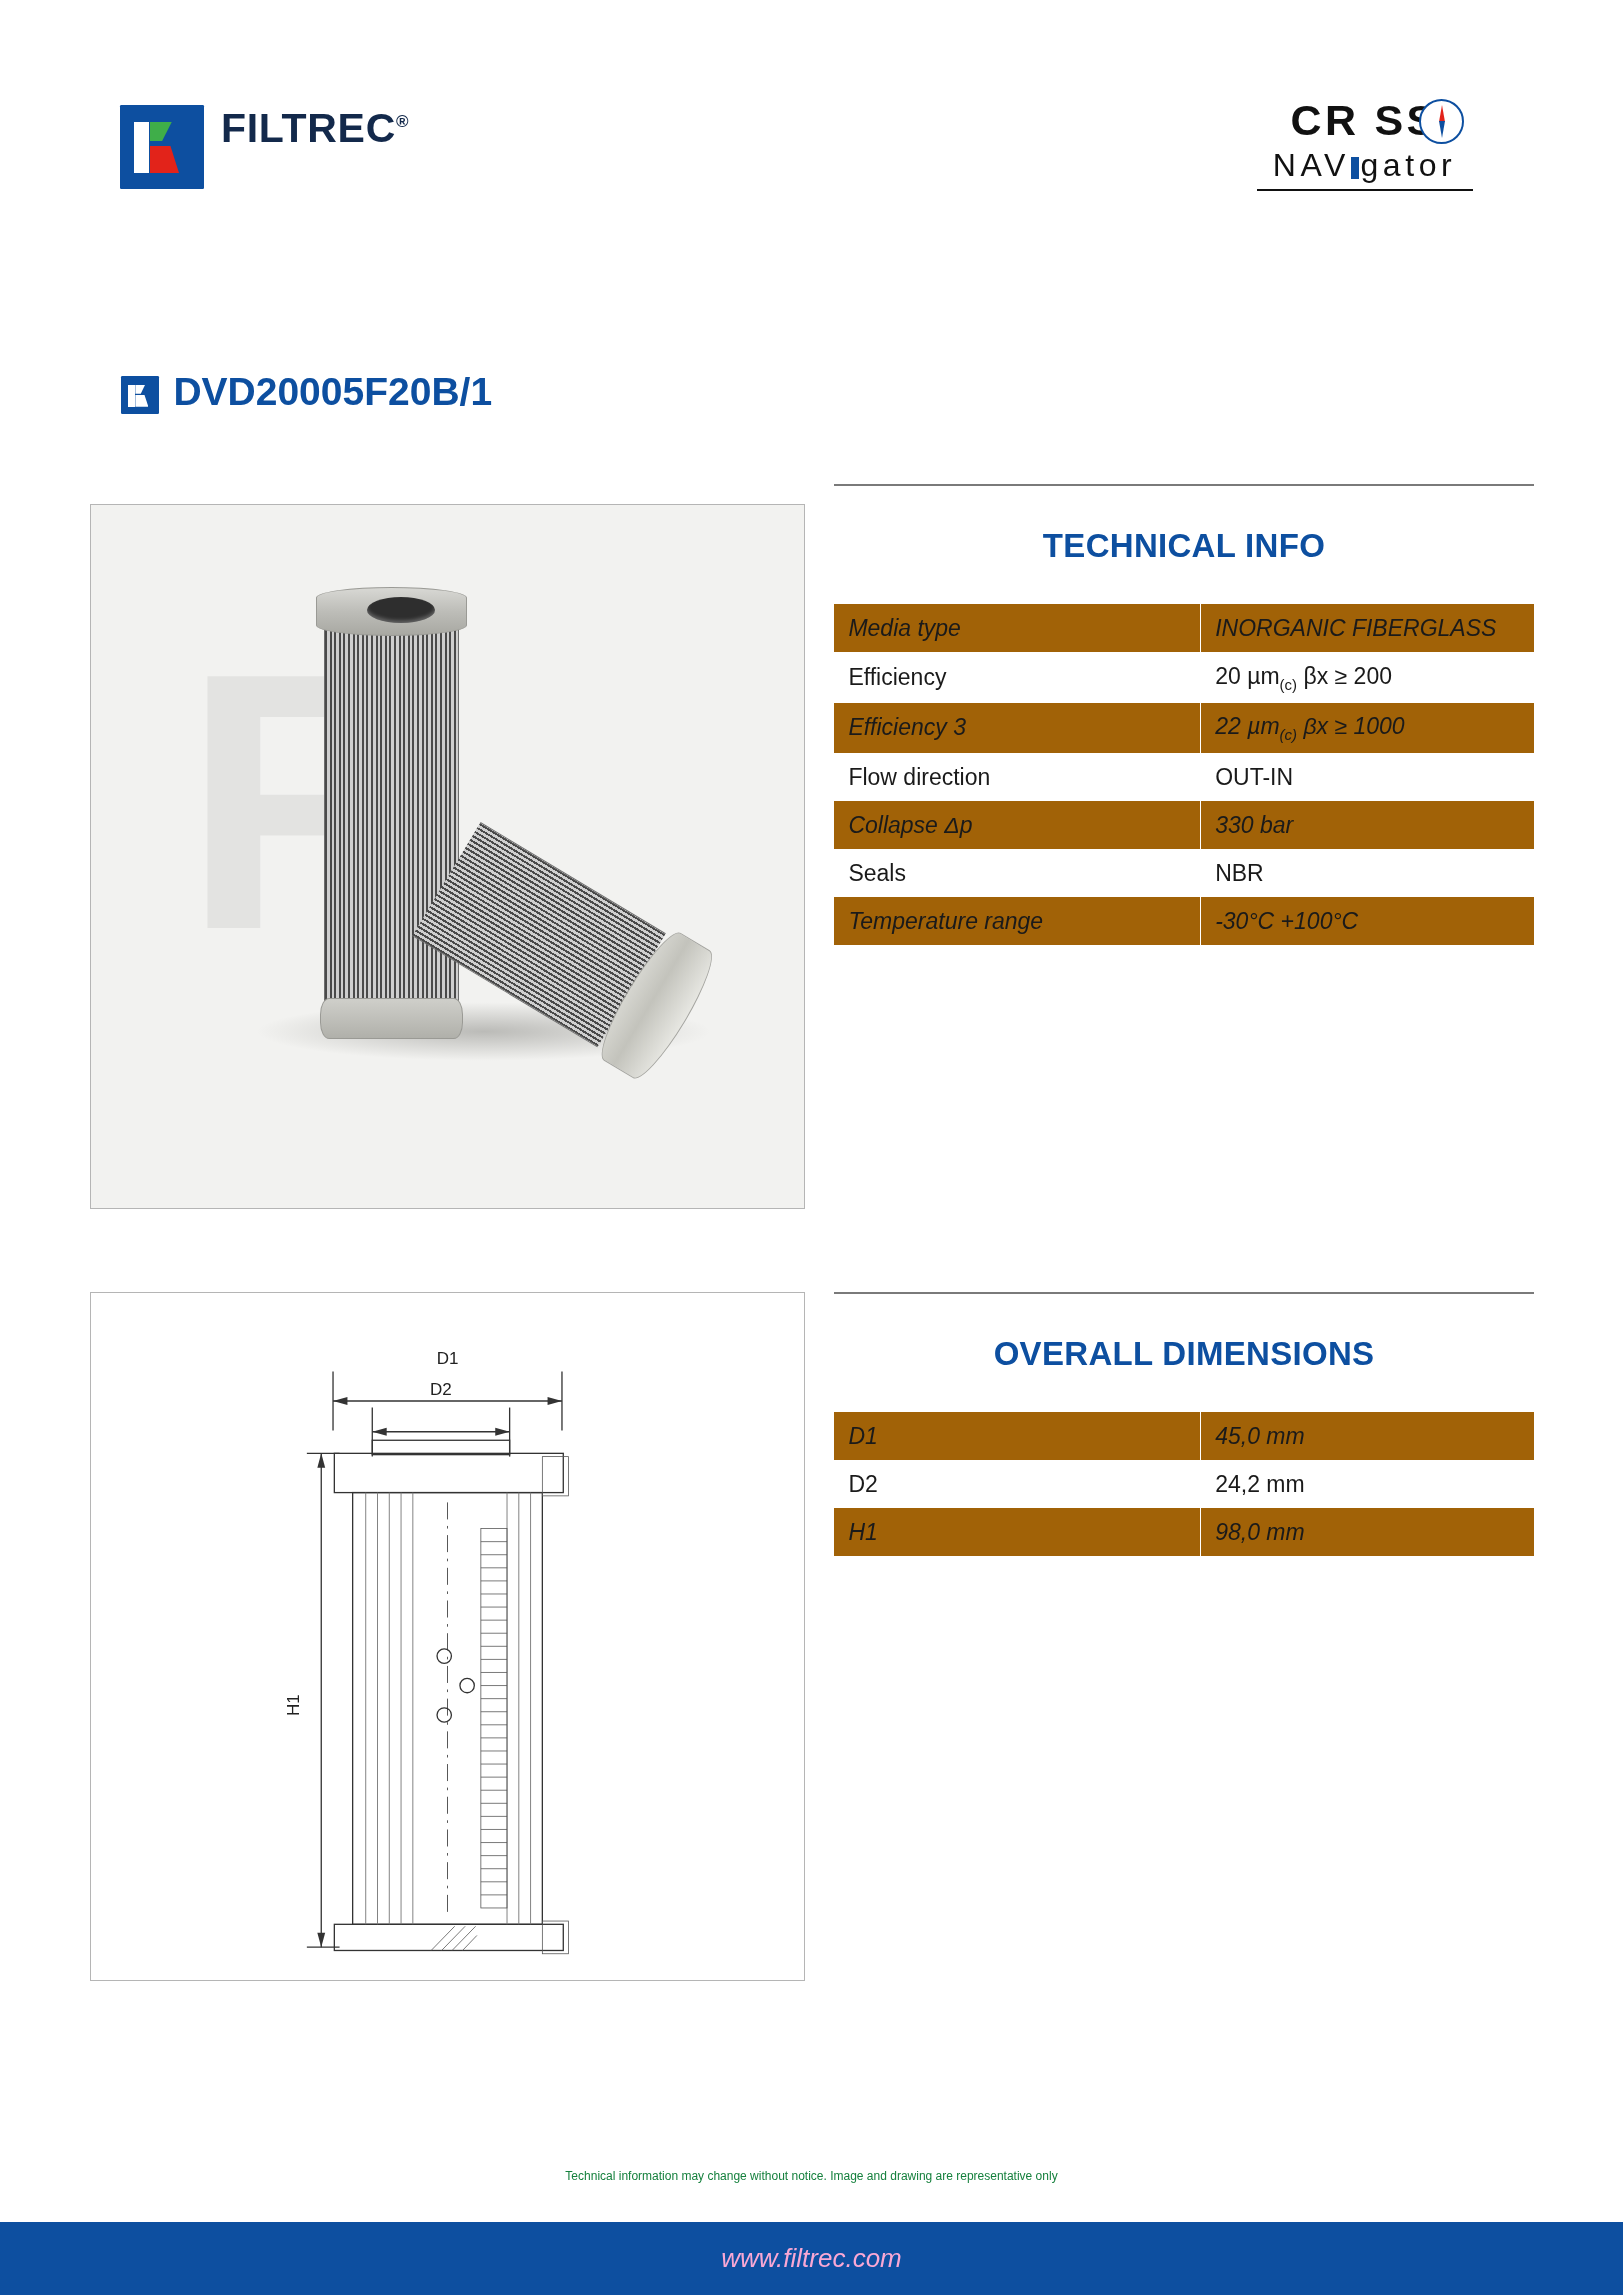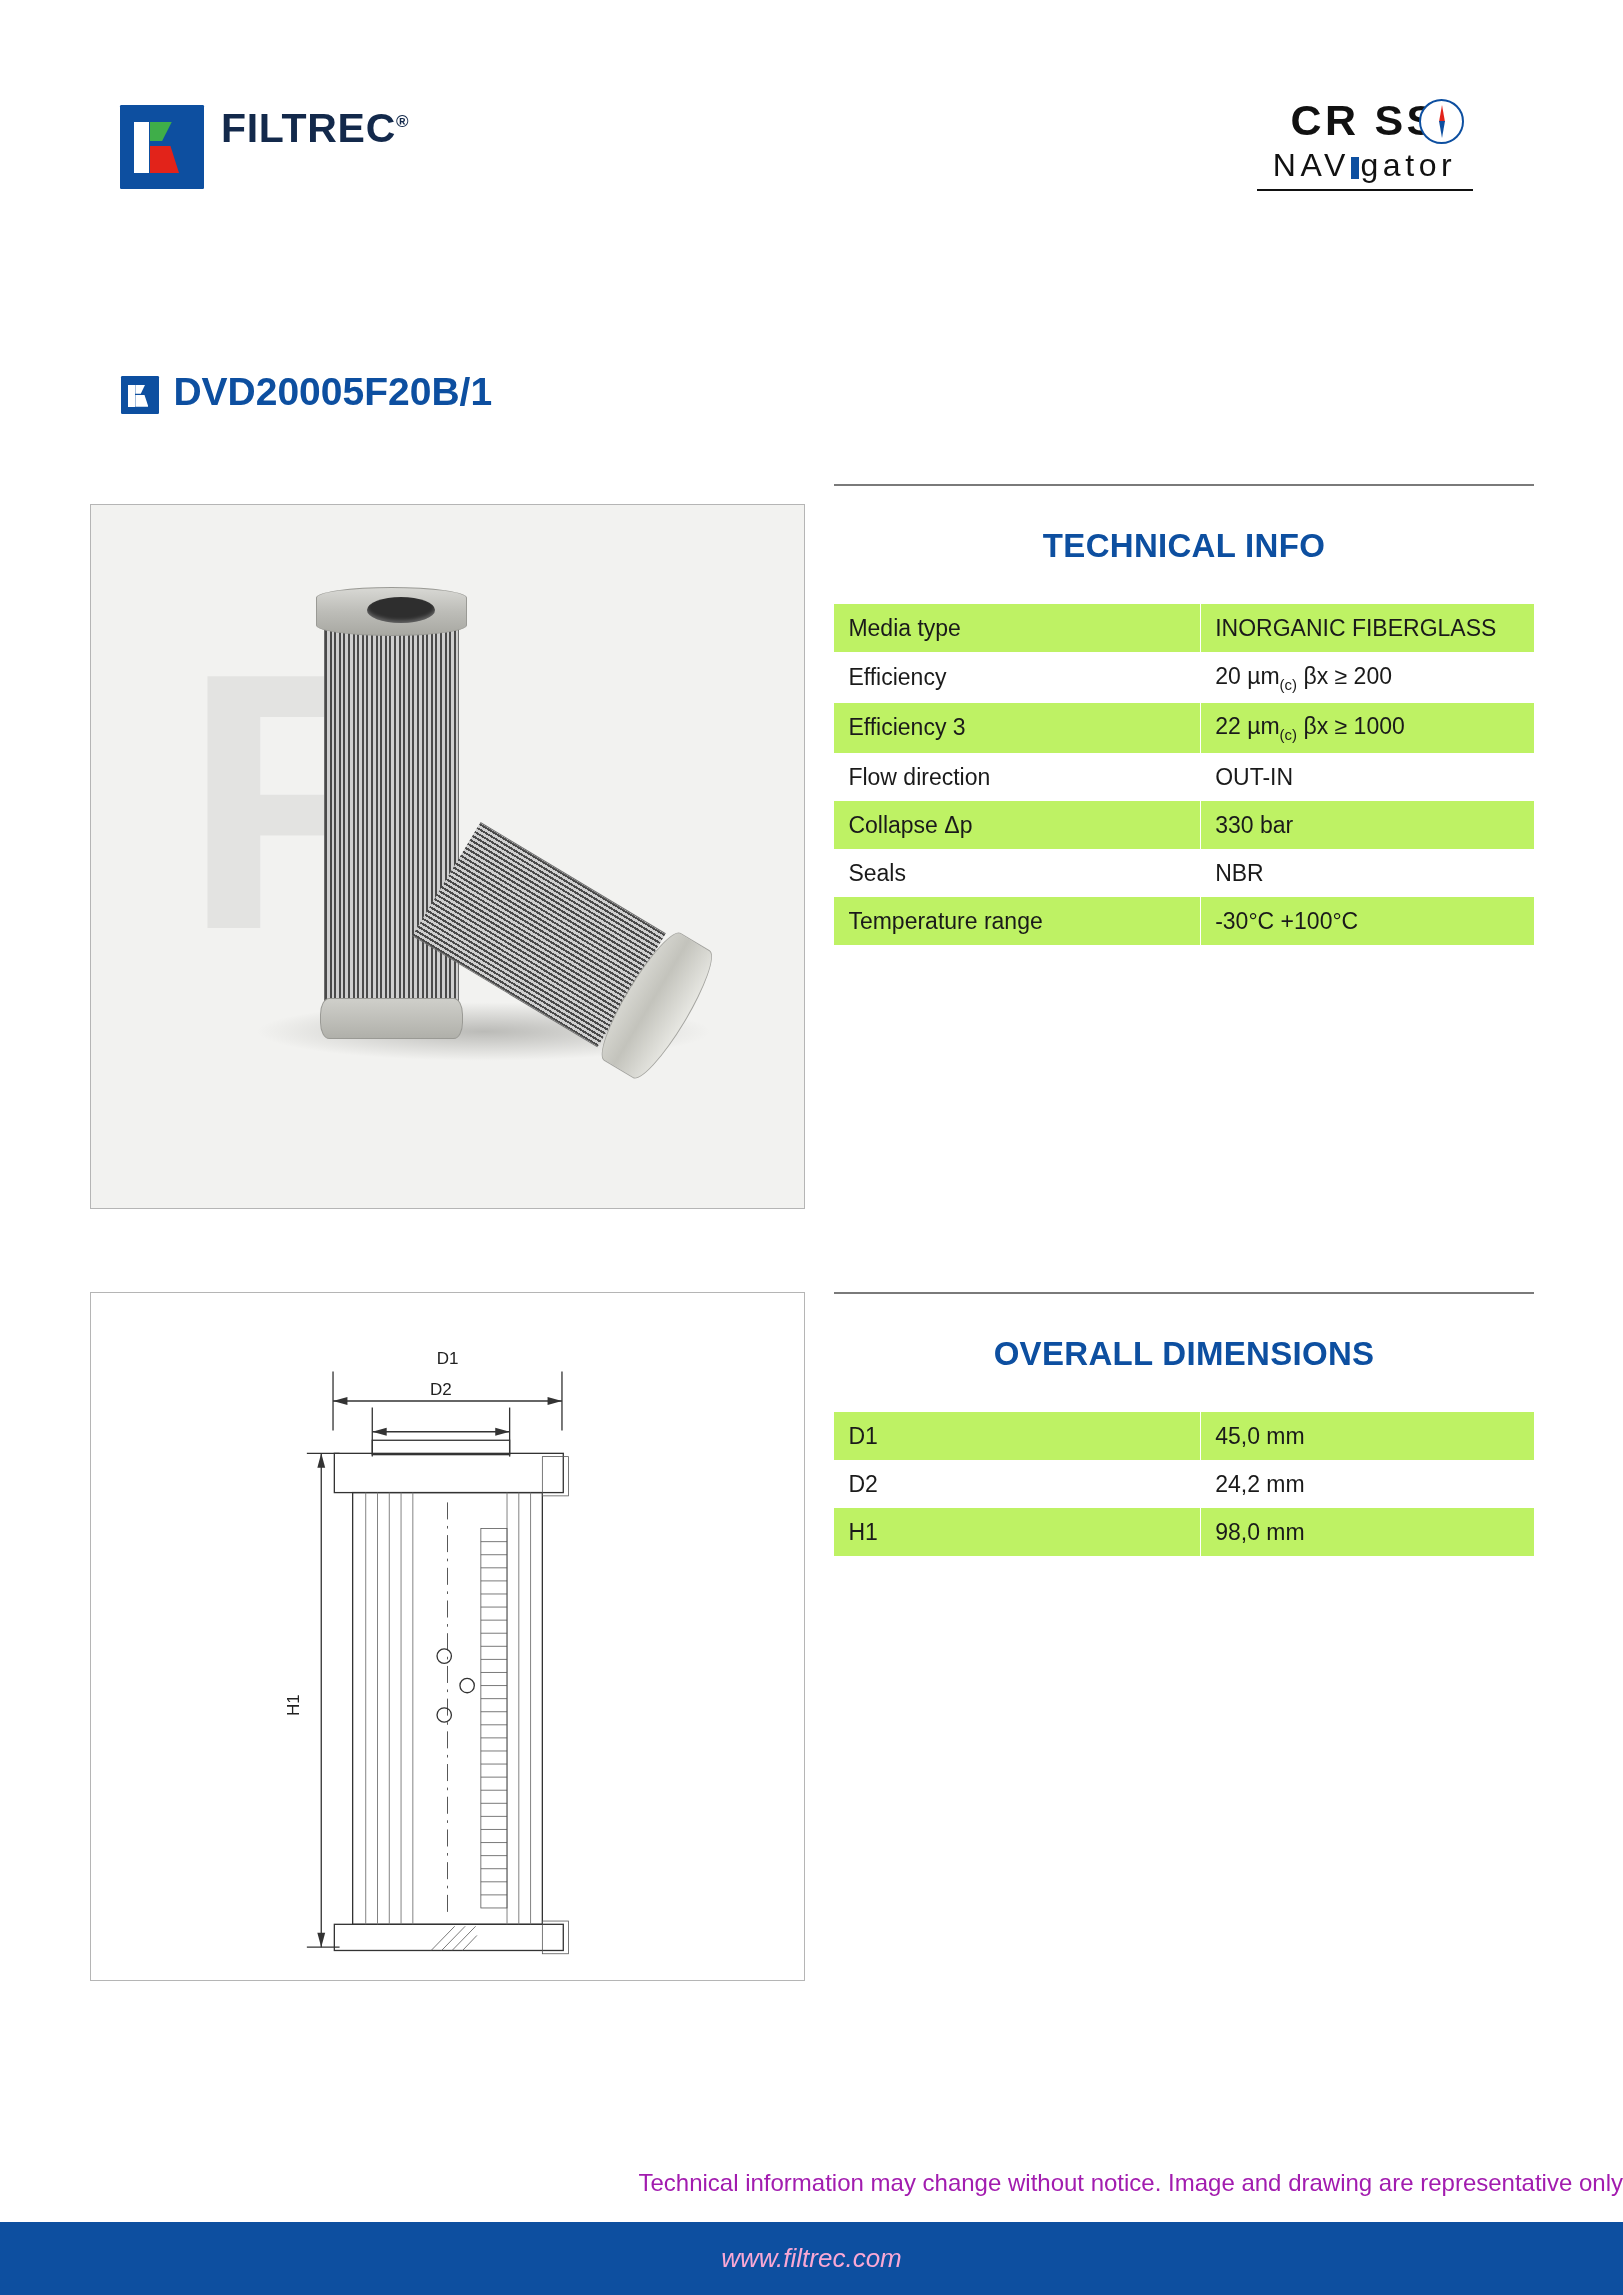--- a/index.html
+++ b/index.html
@@ -351,42 +351,43 @@
   }
   table.spec td {
     padding: 10.5px 14.4px;
     vertical-align: middle;
     color: #1a1a1a;
   }
   table.spec td.k {
     width: 337px;
   }
   table.spec tr.shade td {
-    background: #bef264;
+    background: #a16207;
+    font-style: italic;
   }
   table.spec tr td.k {
     border-right: 1.3px solid #ffffff;
   }
   table.spec tr.shade td.k {
     border-right: 1.3px solid #ffffff;
   }
   sub.sm {
     font-size: 15px;
     vertical-align: sub;
   }
 
   
   .footnote {
     position: absolute;
     top: 2169px;
     left: 0;
     width: 100%;
-    text-align: right;
-    font-size: 24px;
-    color: #a21caf;
+    text-align: center;
+    font-size: 12px;
+    color: #15803d;
   }
   .footer-bar {
     position: absolute;
     left: 0;
     bottom: 0;
     width: 100%;
     height: 73px;
     background: #0d4fa0;
     display: flex;
     align-items: center;

